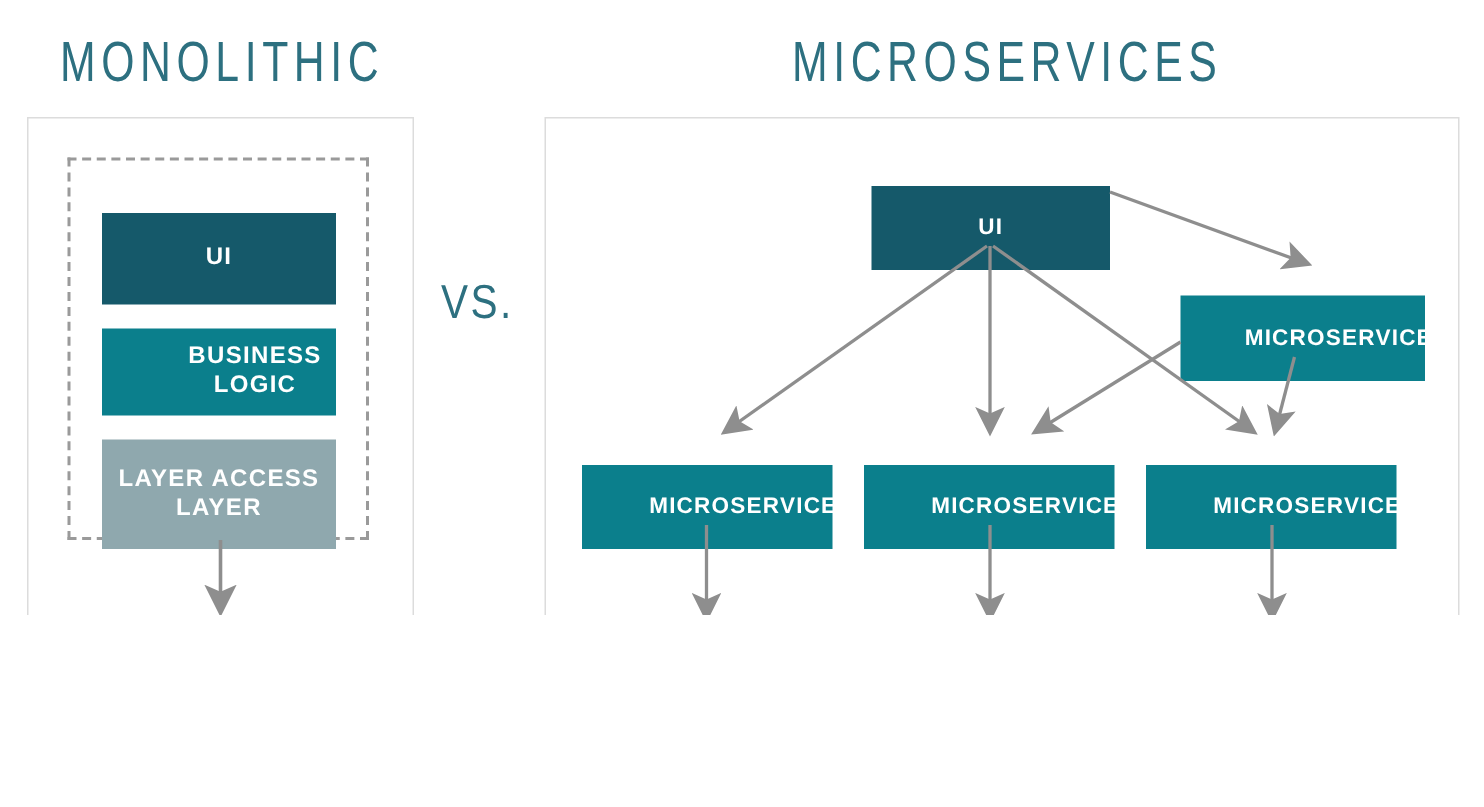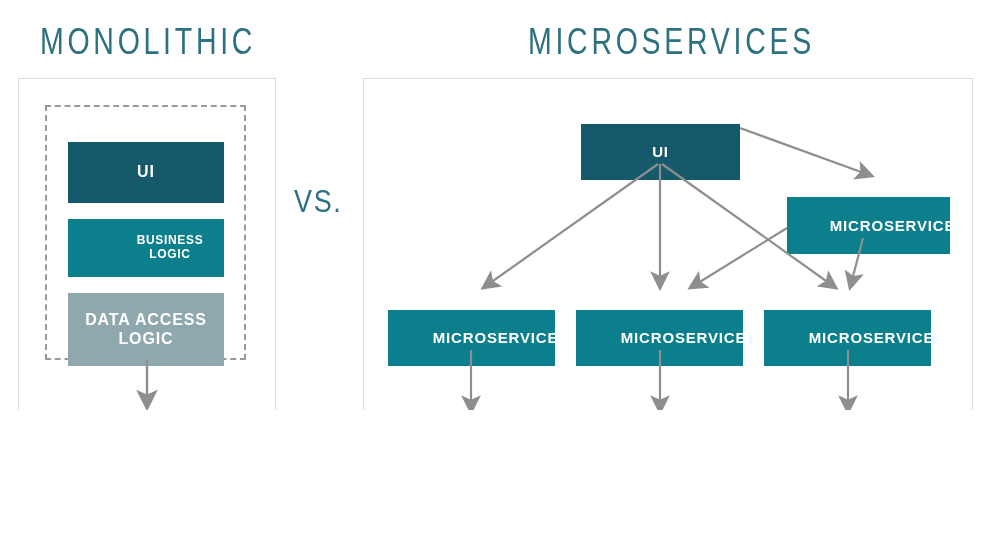--- a/index.html
+++ b/index.html
@@ -90,21 +90,21 @@
     letter-spacing: 0.055em;
     box-sizing: border-box;
     line-height: 1.16;
     margin-top: 16px;
   }
   .block.teal-dark  { background: #15596A; }
   .block.teal-mid   { background: #0B7F8C; padding-left: 48px; }
   .block.slate      { background: #8FA8AE; }
 
   #blk-ui-mono       { left: 68px;  top: 126px; width: 156px; height: 61px; font-size: 16px; }
-  #blk-business      { left: 68px;  top: 203px; width: 156px; height: 58px; font-size: 12px; }
+  #blk-business      { left: 68px;  top: 203px; width: 156px; height: 58px; font-size: 16px; }
   #blk-data-access   { left: 68px;  top: 277px; width: 156px; height: 73px; font-size: 16px; }
 
   #blk-ui-micro      { left: 581px; top: 108px; width: 159px; height: 56px; font-size: 15px; }
   #blk-ms-top-right  { left: 787px; top: 181px; width: 163px; height: 57px; font-size: 15px; }
   #blk-ms-bottom-1   { left: 388px; top: 294px; width: 167px; height: 56px; font-size: 15px; }
   #blk-ms-bottom-2   { left: 576px; top: 294px; width: 167px; height: 56px; font-size: 15px; }
   #blk-ms-bottom-3   { left: 764px; top: 294px; width: 167px; height: 56px; font-size: 15px; }
 
   
   .cylinder {
@@ -137,21 +137,21 @@
   <div id="vs-label">VS.</div>
 
   <div class="panel" id="panel-monolithic"></div>
 
   <div id="monolith-dashed"></div>
 
   <div class="block teal-dark" id="blk-ui-mono">UI</div>
 
   <div class="block teal-mid" id="blk-business">BUSINESS LOGIC</div>
 
-  <div class="block slate" id="blk-data-access">DATA ACCESS LOGIC</div>
+  <div class="block slate" id="blk-data-access">LAYER ACCESS LAYER</div>
 
   <div class="cylinder" id="db-mono">
     <svg viewBox="0 0 105 85" width="105" height="85" xmlns="http://www.w3.org/2000/svg">
       <path d="M1,15 L1,70 A52,14 0 0 0 104,70 L104,15 Z" fill="#0E2226"></path>
       <ellipse cx="52.5" cy="15" rx="51.5" ry="14" fill="#0E2226"></ellipse>
       <path d="M1,15 A51.5,14 0 0 0 104,15" fill="none" stroke="#FFFFFF" stroke-width="1.4"></path>
     </svg>
   </div>
 
   <div class="panel" id="panel-microservices"></div>

